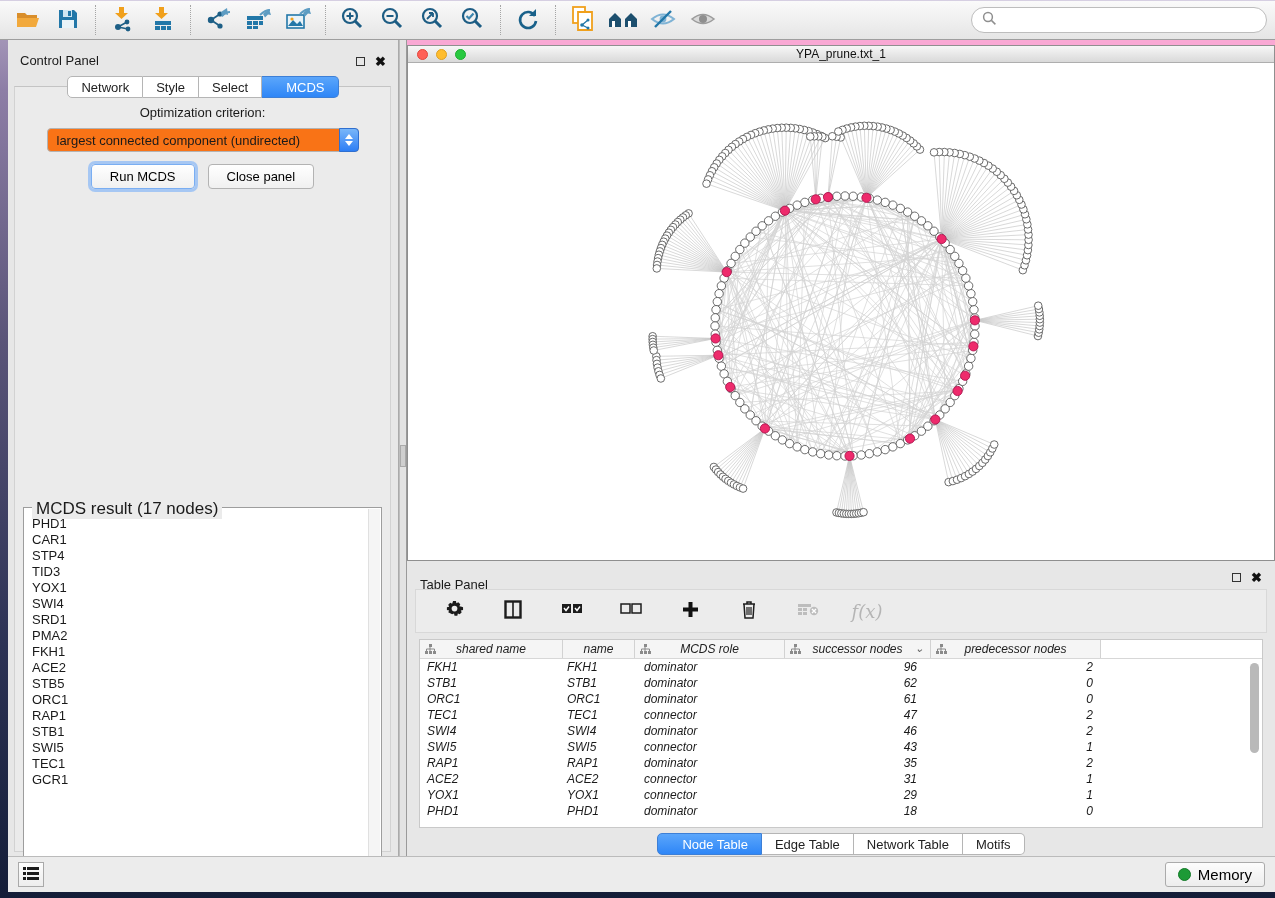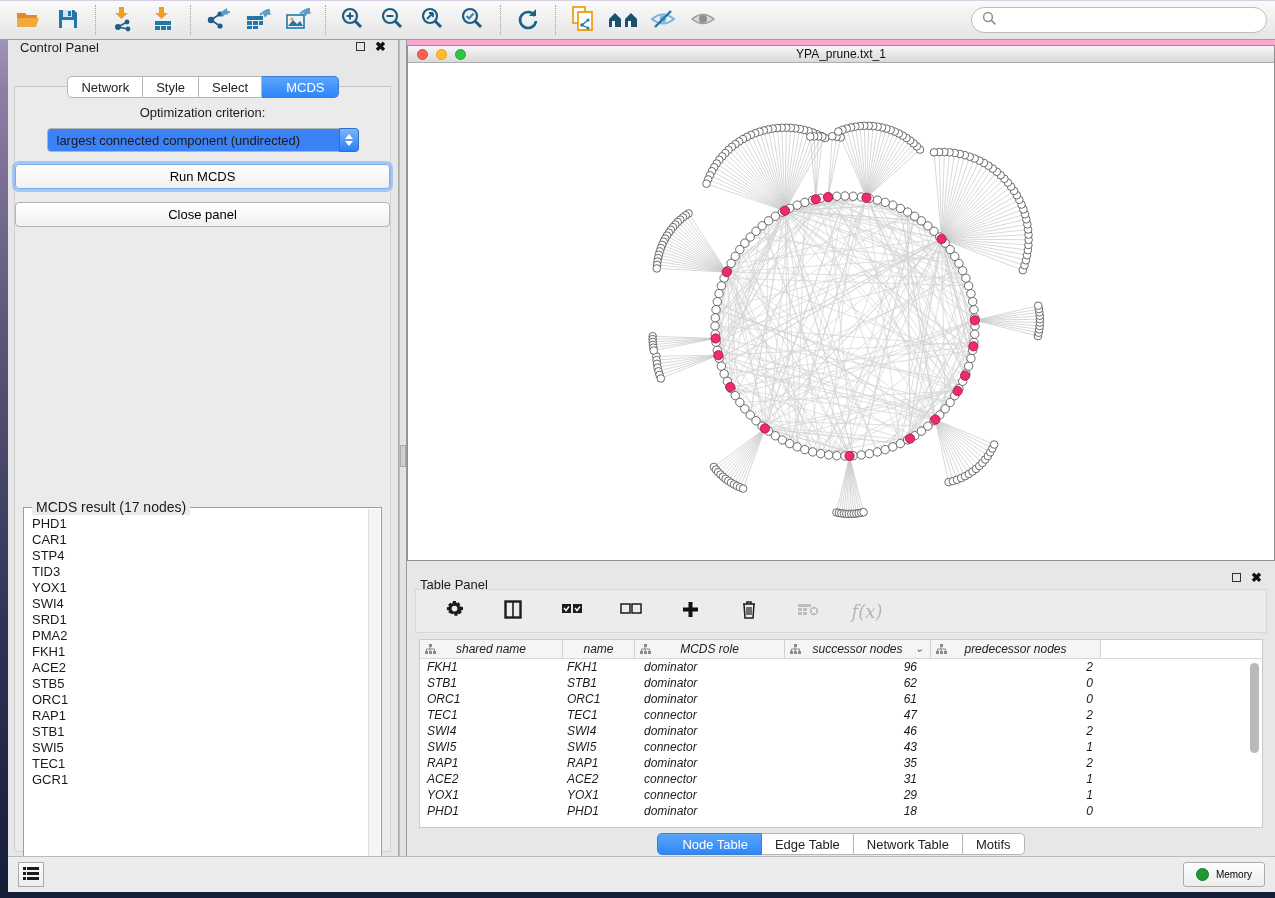--- a/index.html
+++ b/index.html
@@ -21,63 +21,63 @@
   .searchbox {
     margin-left:auto; width:296px; height:26px; background:#fff;
     border:1px solid #bdbdbd; border-radius:13px; display:flex; align-items:center; padding:0 10px; gap:6px;
   }
   .searchbox input { border:none; outline:none; flex:1; font:13px "Liberation Sans",sans-serif; background:transparent; }
   
   #control-panel {
     position:absolute; left:8px; top:40px; width:391px; height:816px;
     background:#e7e7e7; border-right:1px solid #aaa;
   }
-  .cp-titlerow { height:28px; display:flex; align-items:flex-start; padding:0 12px; }
+  .cp-titlerow { height:28px; display:flex; align-items:flex-end; padding:0 12px; }
   .cp-title { font-size:13px; }
   .win-icons { margin-left:auto; display:flex; gap:10px; align-items:center; }
   .float-ic { width:9px; height:9px; border:1.5px solid #333; display:inline-block; }
   .close-ic { font-size:13px; font-weight:bold; color:#111; line-height:1; }
   .cp-tabs { display:flex; justify-content:center; margin-top:8px; position:relative; z-index:2; }
   .seg { display:inline-flex; }
   .seg .sbtn {
     background:#fff; border:1px solid #b5b5b5; border-left:none;
     font:13px "Liberation Sans",sans-serif; padding:2px 13px; height:22px; cursor:default; color:#222;
   }
   .seg .sbtn:first-child { border-left:1px solid #b5b5b5; border-radius:5px 0 0 5px; }
   .seg .sbtn:last-child { border-radius:0 5px 5px 0; }
   .seg .sbtn.active { background:linear-gradient(#5ba6fb,#2e86f7); border-color:#3d7fd6; color:#fff;padding-left:24px; }
   .cp-inner {
     position:absolute; left:6px; right:7px; top:46px; bottom:4px;
     background:#ebebeb; border:1px solid #d2d2d2; border-top:1px solid #c4c4c4;
   }
   .opt-label { text-align:center; font-size:13px; margin-top:18px; }
   .dropdown {
-    margin:8px auto 0; width:312px; height:24px; background:#3b82f6;
+    margin:8px auto 0; width:312px; height:24px; background:#f97316;
     border:1px solid #b3b3b3; border-radius:4px; display:flex; align-items:center; position:relative;
   }
   .dropdown .dval { font-size:13px; padding-left:9px; flex:1; white-space:nowrap; }
   .stepper {
     width:20px; height:24px; margin:-1px -1px -1px 0; border-radius:0 4px 4px 0;
     background:linear-gradient(#79b6f9,#2d7ef5); border:1px solid #2f6fd0;
     display:flex; flex-direction:column; align-items:center; justify-content:center; gap:2px;
   }
   .tri-up { width:0; height:0; border-left:4px solid transparent; border-right:4px solid transparent; border-bottom:5px solid #fff; }
   .tri-dn { width:0; height:0; border-left:4px solid transparent; border-right:4px solid transparent; border-top:5px solid #fff; }
-  .btnrow { display:flex; justify-content:center; gap:13px; margin-top:12px;flex-direction:column; }
+  .btnrow { display:flex; justify-content:center; gap:13px; margin-top:12px; }
   .pbtn {
     font:13px "Liberation Sans",sans-serif; height:25px; padding:0 18px;
     background:linear-gradient(#ffffff,#f0f0f0); border:1px solid #b3b3b3; border-radius:4px; cursor:default;
   }
   .pbtn.focusring { border-color:#7aaef2; box-shadow:0 0 0 3px rgba(110,170,250,.55); }
   .result-box {
     position:absolute; left:8px; right:8px; top:420px; height:372px;
     border:1px solid #9d9d9d; background:#fff;
   }
   .result-legend {
-    position:absolute; top:-9px; left:8px; background:#ebebeb; padding:0 4px; font-size:14px;
+    position:absolute; top:-9px; left:8px; background:#ebebeb; padding:0 4px; font-size:17px;
   }
   .result-list { position:absolute; inset:1px 13px 1px 1px; overflow:hidden; padding:7px 0 0 7px; }
   .result-list div { font-size:13px; line-height:16px; }
   .vtrack { position:absolute; top:1px; bottom:1px; right:1px; width:12px; background:#f5f5f5; border-left:1px solid #e0e0e0; }
   
   #v-splitter { position:absolute; left:399px; top:40px; width:8px; height:816px; background:#e3e3e3; border-left:1px solid #bdbdbd; border-right:1px solid #9a9a9a; }
   #v-splitter .grip { position:absolute; top:405px; left:0; width:6px; height:22px; background:#cfcfcf; border:1px solid #aaa; }
   
   #right-region { position:absolute; left:407px; top:40px; width:868px; height:816px; background:#f9a8d4; }
   #network-window { position:absolute; left:0; top:5px; width:868px; height:516px; border:1px solid #8f8f8f; background:#fff; }
@@ -118,21 +118,21 @@
   .tbl-thumb { position:absolute; top:2px; width:9px; height:90px; background:#b9b9b9; border-radius:5px; }
   .tp-tabs { position:absolute; left:0; right:0; top:272px; display:flex; justify-content:center; }
   
   #status-bar {
     position:absolute; left:8px; top:856px; width:1267px; height:36px;
     background:#ececec; border-top:1px solid #bbb; display:flex; align-items:center; padding:0 10px;
   }
   .listbtn { width:26px; height:25px; background:linear-gradient(#fdfdfd,#ededed); border:1px solid #a9a9a9; display:flex; align-items:center; justify-content:center; }
   .membtn {
     margin-left:auto; height:25px; padding:0 12px; display:flex; align-items:center; gap:7px;
-    background:linear-gradient(#fdfdfd,#ededed); border:1px solid #ababab; border-radius:3px; font-size:10px; cursor:default;
+    background:linear-gradient(#fdfdfd,#ededed); border:1px solid #ababab; border-radius:3px; font-size:15px; cursor:default;
   }
   .memdot { width:13px; height:13px; border-radius:50%; background:#1d9a36; border:1px solid #147a28; }
 </style>
 </head>
 <body>
 
 <div id="toolbar">
   <button class="tbtn">
     <span><svg width="26" height="24" viewBox="0 0 26 24">
           <path d="M2 6h8l2 2h10v3H2z" fill="#d98e2b"></path>

